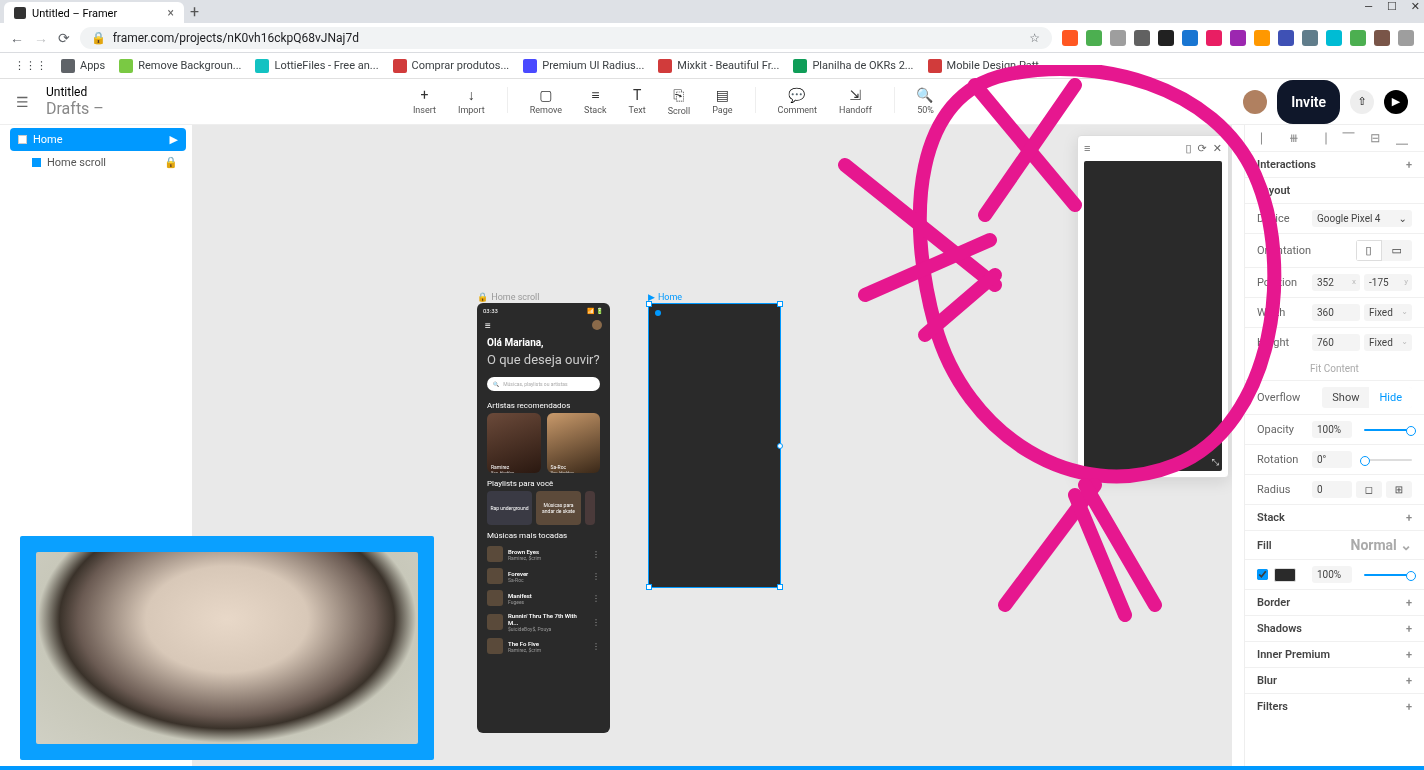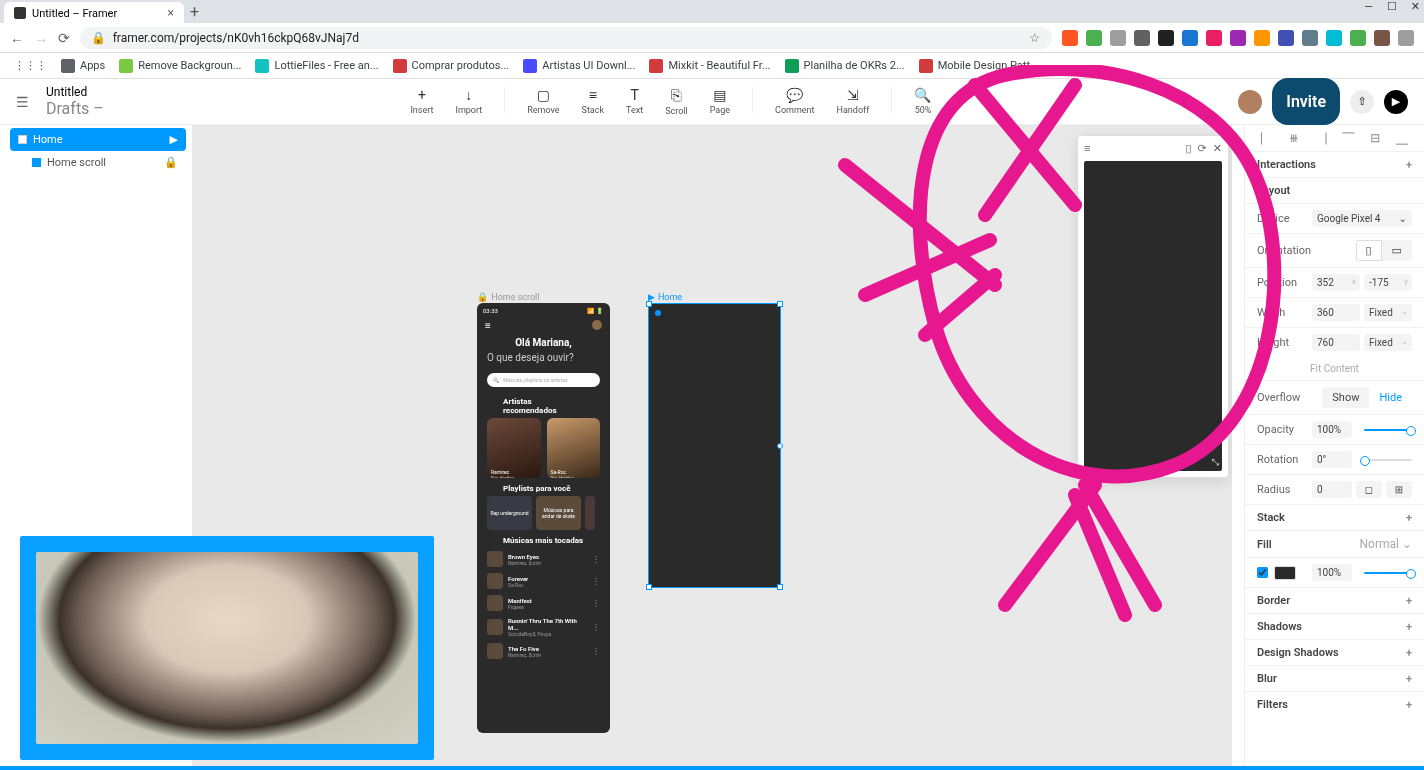--- a/index.html
+++ b/index.html
@@ -26,21 +26,21 @@
 .apphdr { height:46px; display:flex; align-items:center; padding:0 16px; border-bottom:1px solid #eee;}
 .burger { width:20px; font-size:14px; color:#666; }
 .title-block { margin-left:10px; }
 .title-block .t { font-size:12px; }
 .title-block .s { font-size:16px; color:#888; }
 .tools { margin:0 auto; display:flex; gap:22px; }
 .tool { display:flex; flex-direction:column; align-items:center; font-size:9px; color:#555; gap:2px;}
 .tool .ico { font-size:14px; color:#333; }
 .hdr-right { display:flex; align-items:center; gap:10px; }
 .avatar { width:24px; height:24px; border-radius:50%; background:#b08060; }
-.invite { background:#0c4a6e; color:#fff; border:none; border-radius:16px; padding:14px 14px; font-size:16px; font-weight:600;}
+.invite { background:#0f172a; color:#fff; border:none; border-radius:16px; padding:14px 14px; font-size:14px; font-weight:600;}
 .rbtn { width:24px; height:24px; border-radius:50%; background:#eee; display:flex; align-items:center; justify-content:center; font-size:11px;}
 .playbtn { background:#000; color:#fff; }
 
 
 .leftpanel { position:absolute; left:10px; top:128px; width:176px; }
 .page-row { display:flex; align-items:center; gap:6px; padding:5px 8px; border-radius:4px; font-size:11px; }
 .page-row.active { background:#0099ff; color:#fff; }
 .page-row .sq { width:9px; height:9px; background:currentColor; border:1px solid rgba(0,0,0,0.2);}
 .page-row .play { margin-left:auto; }
 .page-row.child { padding-left:22px; color:#555; }
@@ -49,24 +49,24 @@
 
 
 .canvas { position:absolute; left:192px; top:125px; right:192px; bottom:4px; background:#e9e9e9; overflow:hidden;}
 .frame-label { position:absolute; font-size:9px; display:flex; align-items:center; gap:3px;}
 .frame-label.locked { color:#999; }
 .frame-label.sel { color:#0099ff; }
 
 .mock1 { position:absolute; left:285px; top:178px; width:133px; height:430px; background:#2a2a2a; border-radius:6px; color:#fff; font-size:7px; overflow:hidden;}
 .mock1 .status { display:flex; justify-content:space-between; padding:4px 6px; font-size:6px;}
 .mock1 .hdr2 { display:flex; justify-content:space-between; padding:2px 8px;}
-.mock1 .hi { padding:4px 10px; font-weight:700; font-size:10px;text-align:center;}
-.mock1 .sub { padding:0 10px 6px; font-size:10px; color:#ccc;}
+.mock1 .hi { padding:4px 10px; font-weight:700; font-size:10px;}
+.mock1 .sub { padding:0 10px 6px; font-size:13px; color:#ccc;}
 .mock1 .search { margin:4px 10px; background:#fff; border-radius:10px; height:14px; display:flex; align-items:center; padding:0 6px; gap:4px; color:#aaa; font-size:5px;}
-.mock1 .sec { padding:6px 26px 3px; font-weight:700; font-size:8px;}
+.mock1 .sec { padding:6px 10px 3px; font-weight:400; font-size:8px;}
 .mock1 .artists { display:flex; gap:6px; padding:0 10px; }
 .mock1 .artist { width:56px; height:60px; border-radius:6px; background:linear-gradient(160deg,#6b4a3a,#2a1810); position:relative; overflow:hidden;}
 .mock1 .artist2 { background:linear-gradient(160deg,#c99a6b,#3a2818);}
 .mock1 .artist .al { position:absolute; bottom:3px; left:4px; font-size:5px;}
 .mock1 .artist .ag { position:absolute; bottom:-2px; left:4px; font-size:4px; color:#ccc;}
 .mock1 .plays { display:flex; gap:4px; padding:0 10px;}
 .mock1 .pl { width:45px; height:34px; border-radius:4px; background:#3a3a44; display:flex; align-items:center; justify-content:center; text-align:center; font-size:5px; padding:2px;}
 .mock1 .pl2 { background:#5c4a3a;}
 .mock1 .track { display:flex; align-items:center; gap:5px; padding:3px 10px;}
 .mock1 .tcover { width:16px; height:16px; border-radius:3px; background:#5a4a3a;}
@@ -183,21 +183,21 @@
     <div class="bm">
       <div class="bm-ico" style="background: rgb(19, 194, 194);"></div>
       <span>LottieFiles - Free an...</span>
     </div>
     <div class="bm">
       <div class="bm-ico" style="background: rgb(209, 59, 59);"></div>
       <span>Comprar produtos...</span>
     </div>
     <div class="bm">
       <div class="bm-ico" style="background: rgb(74, 74, 255);"></div>
-      <span>Artistas UI Downl...</span>
+      <span>Premium UI Radius...</span>
     </div>
     <div class="bm">
       <div class="bm-ico" style="background: rgb(209, 59, 59);"></div>
       <span>Mixkit - Beautiful Fr...</span>
     </div>
     <div class="bm">
       <div class="bm-ico" style="background: rgb(15, 157, 88);"></div>
       <span>Planilha de OKRs 2...</span>
     </div>
     <div class="bm">
@@ -468,42 +468,42 @@
       <div class="half" style="width:26px;text-align:center">◻</div>
       <div class="half" style="width:26px;text-align:center">⊞</div>
     </div>
   </div>
   <div class="insp-row hdr">
       <span>Stack</span>
       <span class="plus">+</span>
     </div>
   <div class="insp-row hdr">
       <span>Fill</span>
-      <span style="color:#aaa;font-weight:400;font-size:12px"><span>Normal</span> ⌄</span>
+      <span style="color:#aaa;font-weight:700;font-size:14px"><span>Normal</span> ⌄</span>
     </div>
   <div class="insp-row">
     <div style="display:flex;align-items:center;gap:6px">
       <input type="checkbox" checked="" class="chk" style="">
       <div class="colorchip"></div>
     </div>
     <div class="insp-twin" style="align-items:center;width:100px">
       <div class="half" style="width:40px"><span>100%</span></div>
       <div class="slider"></div>
     </div>
   </div>
   <div class="insp-row hdr">
       <span>Border</span>
       <span class="plus">+</span>
     </div>
   <div class="insp-row hdr">
       <span>Shadows</span>
       <span class="plus">+</span>
     </div>
   <div class="insp-row hdr">
-      <span>Design Shadows</span>
+      <span>Inner Premium</span>
       <span class="plus">+</span>
     </div>
   <div class="insp-row hdr">
       <span>Blur</span>
       <span class="plus">+</span>
     </div>
   <div class="insp-row hdr">
       <span>Filters</span>
       <span class="plus">+</span>
     </div>

